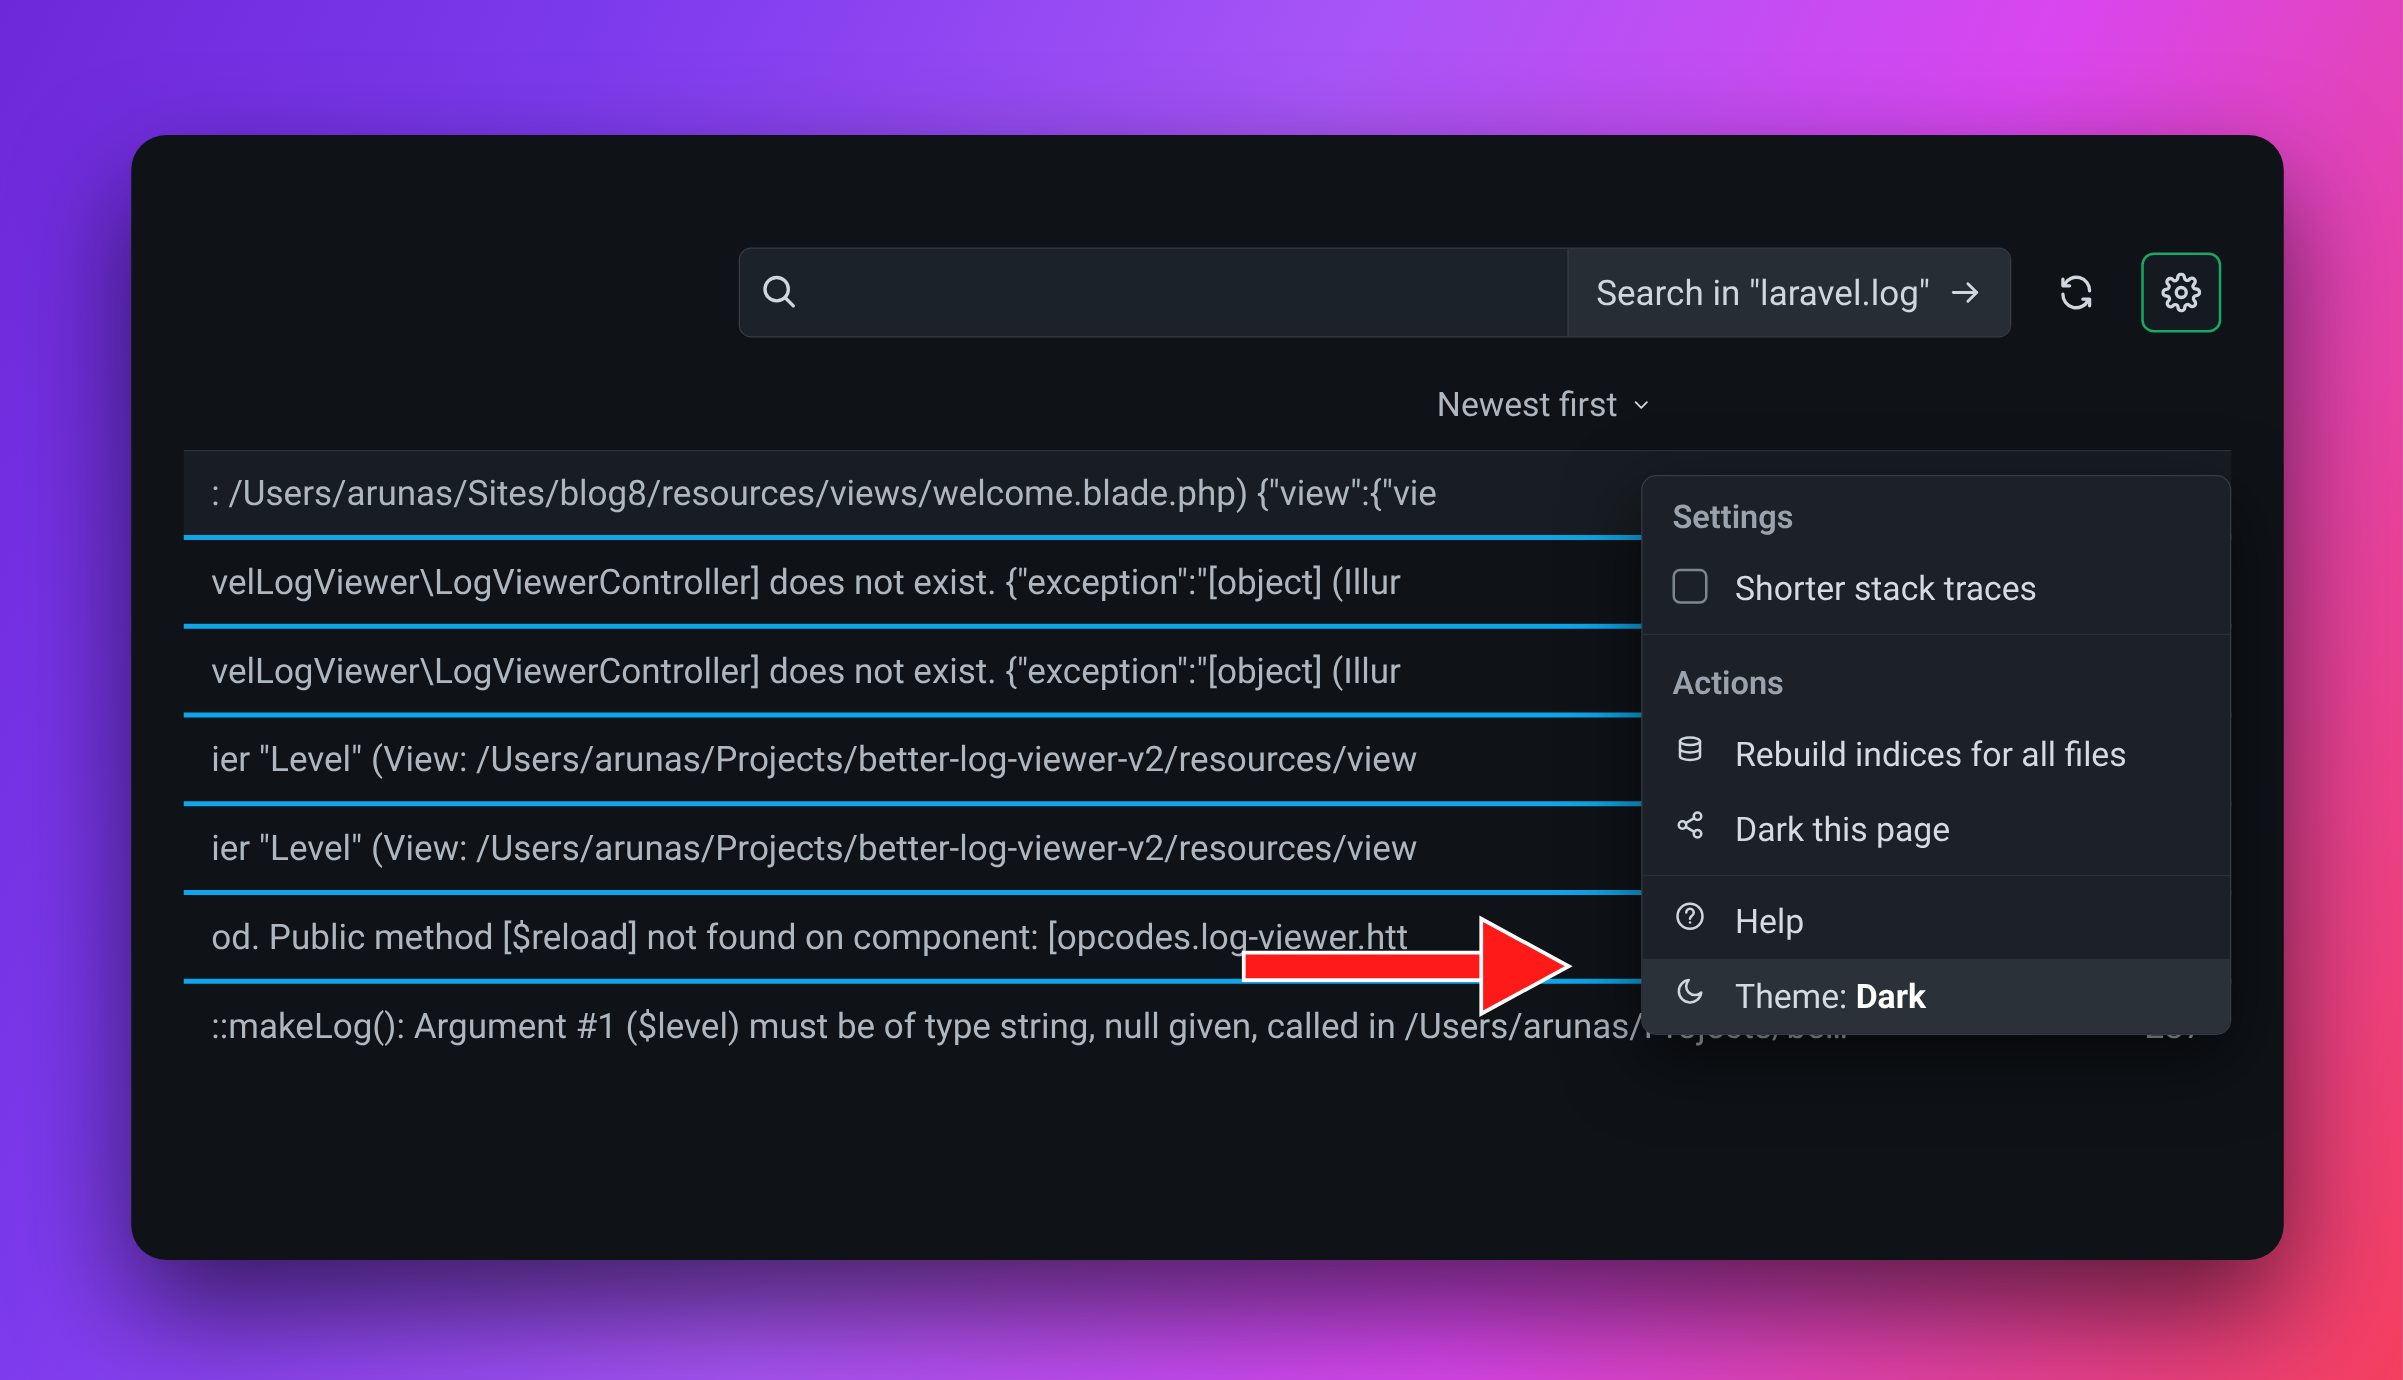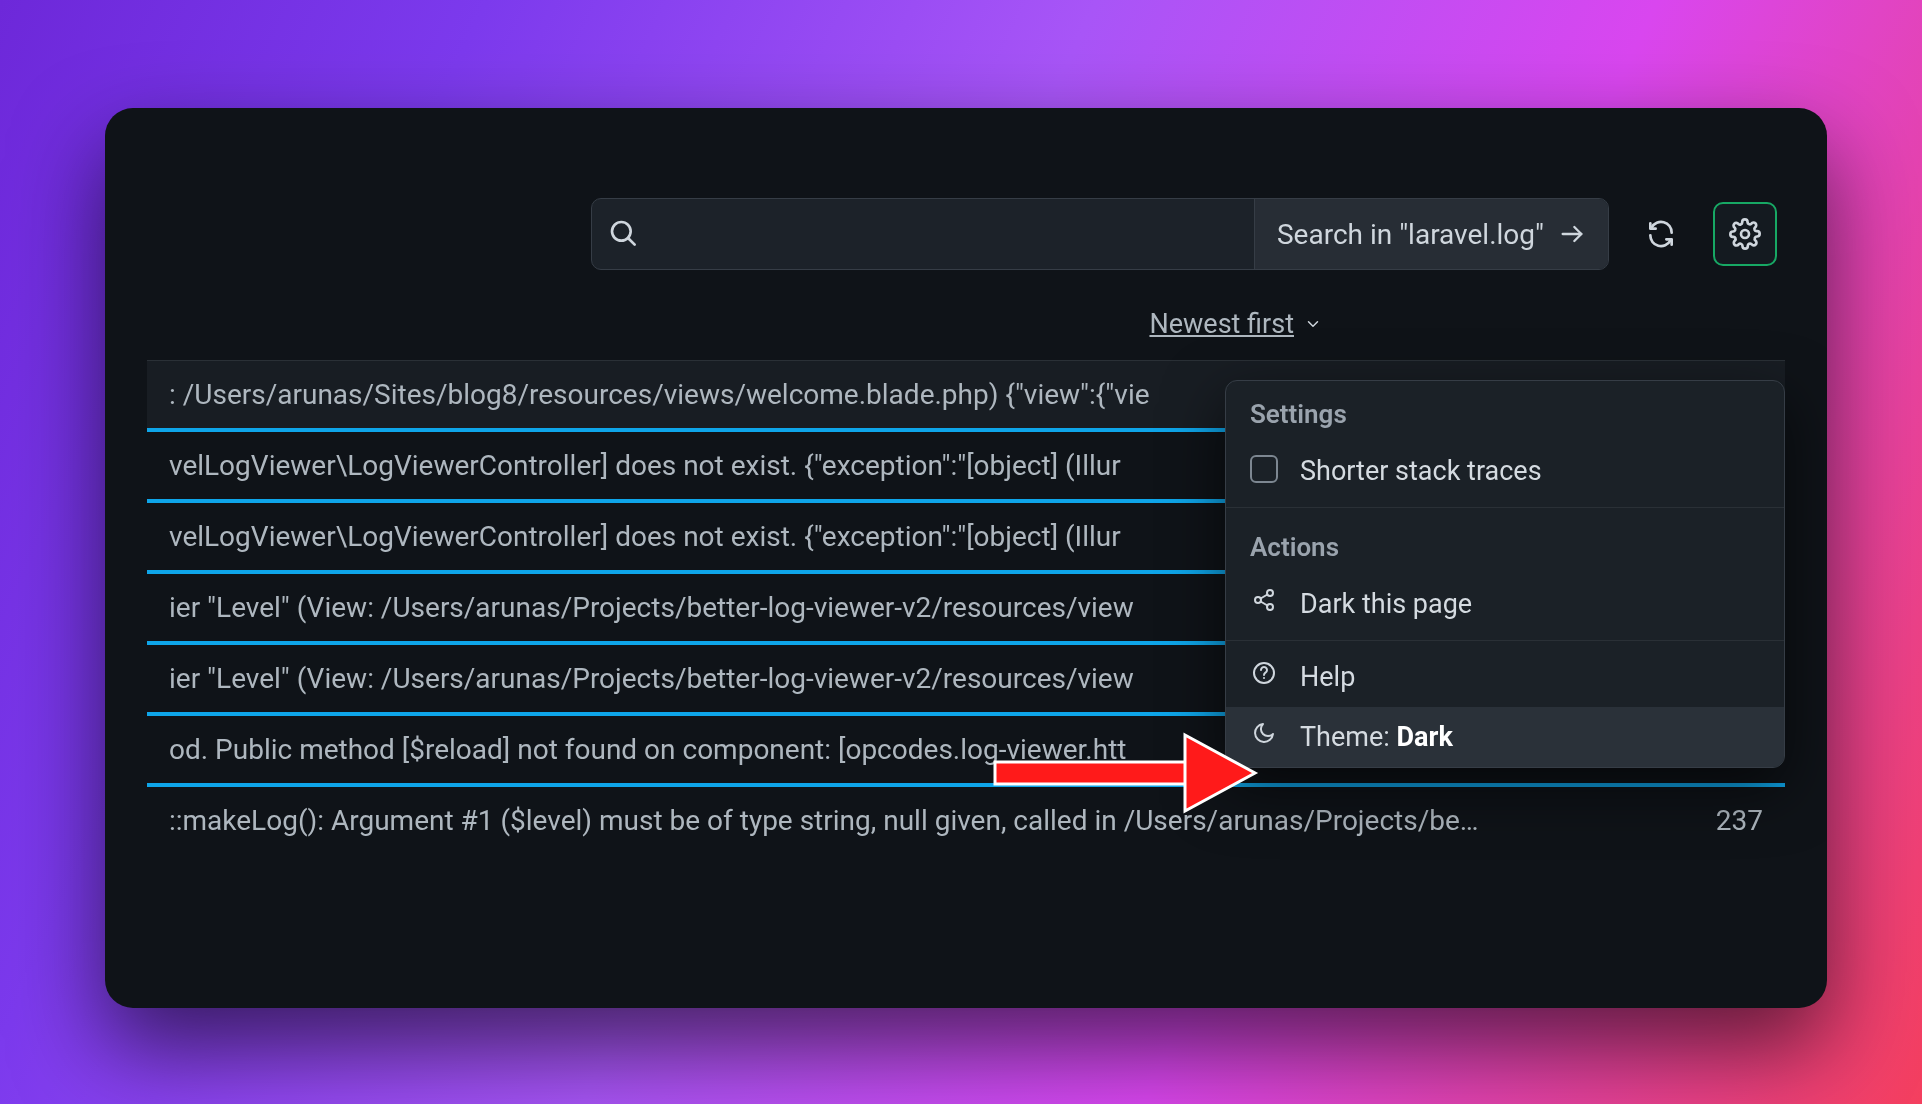--- a/index.html
+++ b/index.html
@@ -74,21 +74,20 @@
     stroke:#cfd6dd; stroke-width:2; fill:none; stroke-linecap:round; stroke-linejoin:round;
   }
   .sort-row {
     display:flex; justify-content:flex-end;
     padding: 28px 505px 8px 0;
   }
   .sort-select {
     display:flex; align-items:center; gap:10px;
     font-size:27px; color:#aeb7bf;
     cursor:pointer;
-    text-decoration:underline;
   }
   .logs {
     margin: 12px 42px 0 42px;
   }
   .log-row {
     padding: 17px 22px;
     border-top:4px solid #0ea5e9;
     font-size:28px;
     color:#aeb7bf;
     white-space:nowrap;
@@ -97,21 +96,21 @@
     display:flex;
     justify-content:space-between;
     gap:30px;
   }
   .log-row:first-child { border-top:1px solid #2a3036; background:#181d23; }
   .log-text { overflow:hidden; text-overflow:ellipsis; }
   .log-count { flex:0 0 auto; color:#aeb7bf; }
   .dropdown {
     position:absolute;
     right:42px; top:272px;
-    width:560px;
+    width:472px;
     background:#1b2127;
     border:1px solid #363d46;
     border-radius:12px;
     box-shadow:0 20px 60px rgba(0,0,0,0.6);
     overflow:hidden;
   }
   .dd-header {
     font-size:26px; color:#9aa3ad; font-weight:600;
     padding:18px 24px 12px 24px;
   }
@@ -218,20 +217,30 @@
   <div class="dropdown">
     <div class="dd-header">Settings</div>
     <div class="dd-row">
       <span class="dd-ic">
           <span class="checkbox"></span>
         </span>
       <span>Shorter stack traces</span>
     </div>
     <div class="dd-divider"></div>
     <div class="dd-header">Actions</div>
+    <div class="dd-row">
+      <span class="dd-ic">
+          <svg class="icon" viewBox="0 0 24 24" style="width:24px;height:24px">
+            <ellipse cx="12" cy="5" rx="8" ry="3"></ellipse>
+            <path d="M4 5v6c0 1.7 3.6 3 8 3s8-1.3 8-3V5"></path>
+            <path d="M4 11v6c0 1.7 3.6 3 8 3s8-1.3 8-3v-6"></path>
+          </svg>
+        </span>
+      <span>Rebuild indices for all files</span>
+    </div>
     <div class="dd-row">
       <span class="dd-ic">
           <svg class="icon" viewBox="0 0 24 24" style="width:24px;height:24px">
             <circle cx="18" cy="5" r="3"></circle>
             <circle cx="6" cy="12" r="3"></circle>
             <circle cx="18" cy="19" r="3"></circle>
             <line x1="8.6" y1="10.5" x2="15.4" y2="6.5"></line>
             <line x1="8.6" y1="13.5" x2="15.4" y2="17.5"></line>
           </svg>
         </span>

